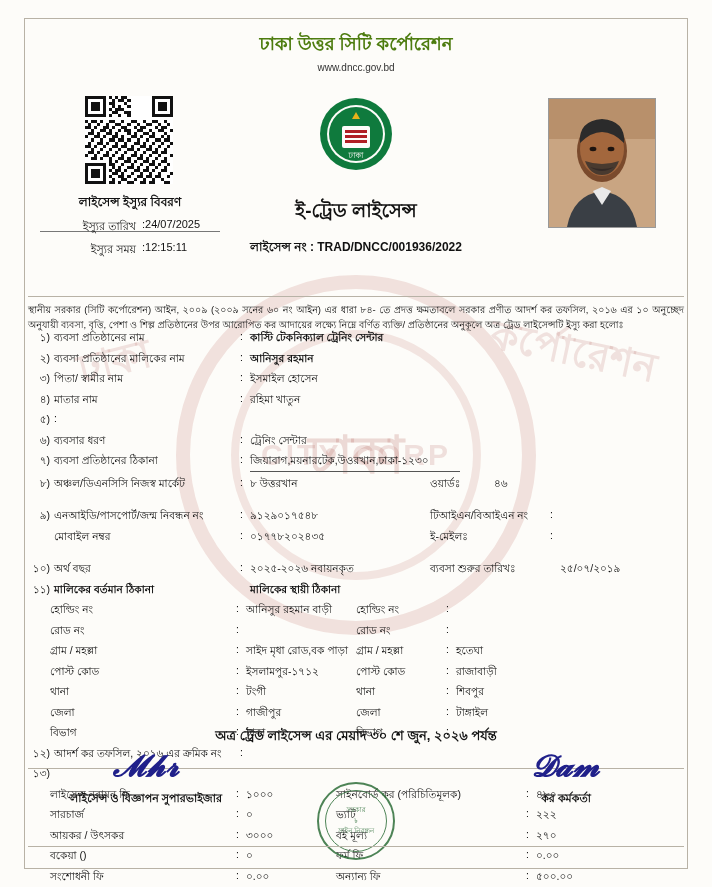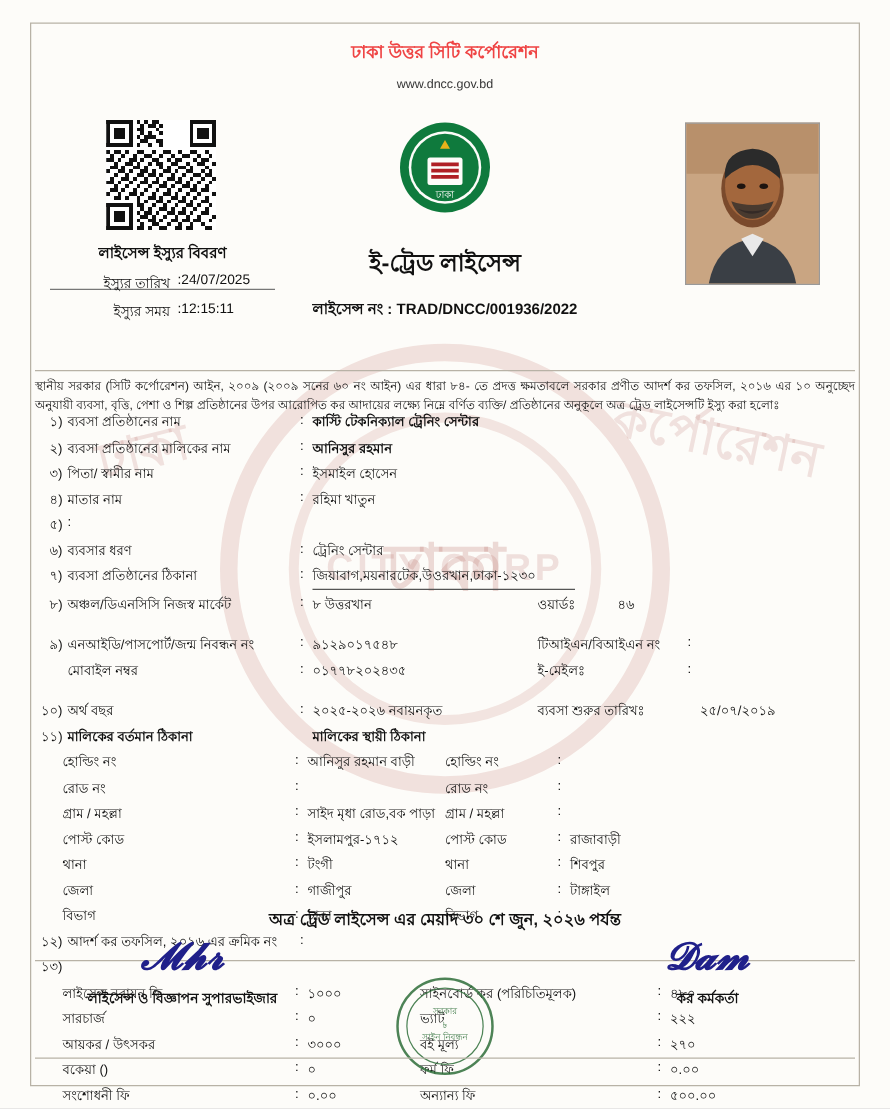--- a/index.html
+++ b/index.html
@@ -94,23 +94,23 @@
     pointer-events: none;
   }
   .content { position: relative; z-index: 2; }
 
   
   .org-title {
     position: absolute;
     left: 0; right: 0;
     top: 30px;
     text-align: center;
-    font-size: 14px;
-    font-weight: bold;
-    color: #ef4444;
+    font-size: 18px;
+    font-weight: bold;
+    color: #4d7c0f;
   }
   .org-url {
     position: absolute;
     left: 0; right: 0;
     top: 62px;
     text-align: center;
     font-size: 10px;
     color: #333;
   }
   
@@ -730,20 +730,21 @@
             <div class="subval"></div>
           </div>
           <div class="subrow">
             <div class="sublab s2">রোড নং</div>
             <div class="subcolon">:</div>
             <div class="subval"></div>
           </div>
           <div class="subrow">
             <div class="sublab s2">গ্রাম / মহল্লা</div>
             <div class="subcolon">:</div>
+            <div class="subval">হতেঘা</div>
           </div>
           <div class="subrow">
             <div class="sublab s2">পোস্ট কোড</div>
             <div class="subcolon">:</div>
             <div class="subval">রাজাবাড়ী</div>
           </div>
           <div class="subrow">
             <div class="sublab s2">থানা</div>
             <div class="subcolon">:</div>
             <div class="subval">শিবপুর</div>

